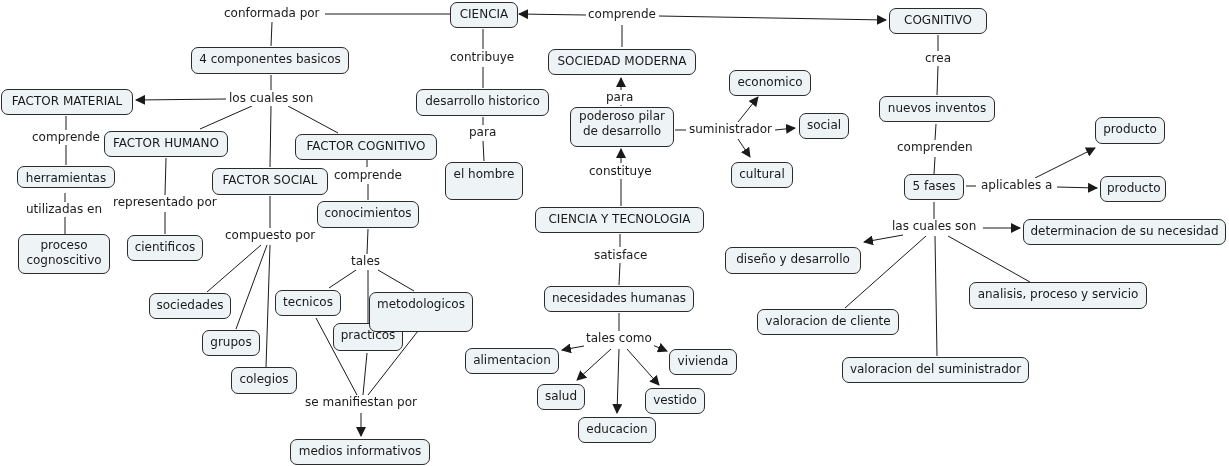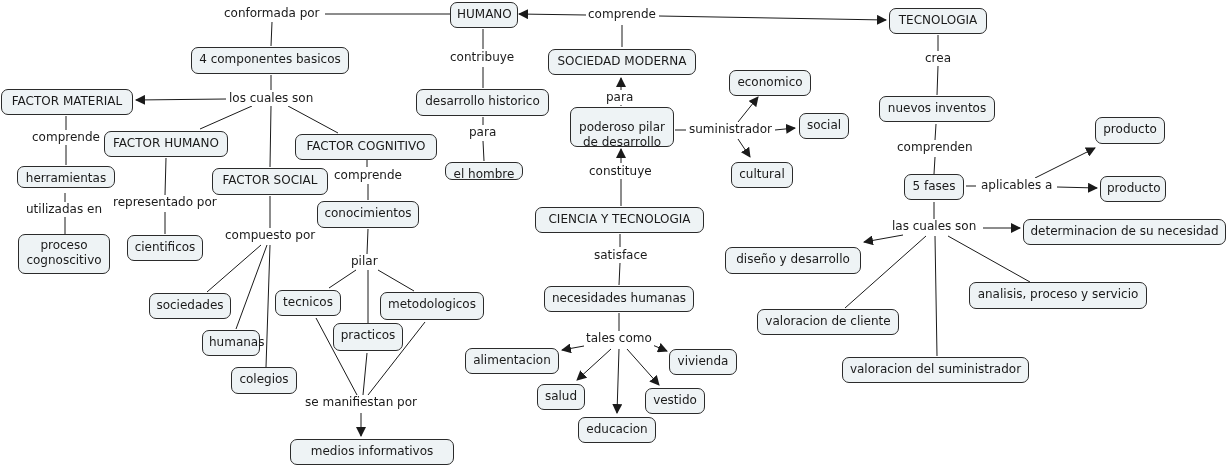--- a/index.html
+++ b/index.html
@@ -99,57 +99,57 @@
 </svg>
 
 <div class="lbl" style="left:222px;top:6px;">conformada por</div>
 <div class="lbl" style="left:586px;top:7px;">comprende</div>
 <div class="lbl" style="left:227px;top:91px;">los cuales son</div>
 <div class="lbl" style="left:30px;top:130px;">comprende</div>
 <div class="lbl" style="left:24px;top:202px;">utilizadas en</div>
 <div class="lbl" style="left:111px;top:195px;">representado por</div>
 <div class="lbl" style="left:223px;top:228px;">compuesto por</div>
 <div class="lbl" style="left:332px;top:168px;">comprende</div>
-<div class="lbl" style="left:349px;top:254px;">pilar</div>
+<div class="lbl" style="left:349px;top:254px;">tales</div>
 <div class="lbl" style="left:303px;top:395px;">se manifiestan por</div>
 <div class="lbl" style="left:448px;top:50px;">contribuye</div>
 <div class="lbl" style="left:467px;top:125px;">para</div>
 <div class="lbl" style="left:604px;top:90px;">para</div>
 <div class="lbl" style="left:687px;top:122px;">suministrador</div>
 <div class="lbl" style="left:587px;top:164px;">constituye</div>
 <div class="lbl" style="left:592px;top:248px;">satisface</div>
 <div class="lbl" style="left:584px;top:331px;">tales como</div>
 <div class="lbl" style="left:923px;top:51px;">crea</div>
 <div class="lbl" style="left:895px;top:140px;">comprenden</div>
 <div class="lbl" style="left:979px;top:178px;">aplicables a</div>
 <div class="lbl" style="left:890px;top:219px;">las cuales son</div>
 
-<div class="node" style="left:450px;top:2px;width:68px;height:26px;">HUMANO</div>
-<div class="node" style="left:889px;top:8px;width:98px;height:26px;">TECNOLOGIA</div>
+<div class="node" style="left:450px;top:2px;width:68px;height:26px;">CIENCIA</div>
+<div class="node" style="left:889px;top:8px;width:98px;height:26px;">COGNITIVO</div>
 <div class="node" style="left:191px;top:47px;width:158px;height:27px;">4 componentes basicos</div>
 <div class="node" style="left:1px;top:89px;width:132px;height:26px;">FACTOR MATERIAL</div>
 <div class="node" style="left:104px;top:131px;width:124px;height:26px;">FACTOR HUMANO</div>
 <div class="node" style="left:212px;top:168px;width:116px;height:27px;">FACTOR SOCIAL</div>
 <div class="node" style="left:295px;top:134px;width:142px;height:26px;">FACTOR COGNITIVO</div>
 <div class="node" style="left:17px;top:166px;width:98px;height:22px;">herramientas</div>
 <div class="node" style="left:18px;top:234px;width:92px;height:40px;white-space:pre-line;padding-top:3px;">proceso
 cognoscitivo</div>
 <div class="node" style="left:127px;top:235px;width:76px;height:26px;">cientificos</div>
 <div class="node" style="left:149px;top:293px;width:82px;height:26px;">sociedades</div>
-<div class="node" style="left:202px;top:330px;width:58px;height:26px;">humanas</div>
+<div class="node" style="left:202px;top:330px;width:58px;height:26px;">grupos</div>
 <div class="node" style="left:231px;top:367px;width:66px;height:27px;">colegios</div>
 <div class="node" style="left:317px;top:201px;width:102px;height:27px;">conocimientos</div>
 <div class="node" style="left:275px;top:290px;width:66px;height:26px;">tecnicos</div>
 <div class="node" style="left:333px;top:323px;width:70px;height:28px;">practicos</div>
-<div class="node" style="left:380px;top:292px;width:104px;height:28px;text-align:center;">metodologicos</div>
-<div class="node" style="left:290px;top:439px;width:164px;height:26px;">medios informativos</div>
+<div class="node" style="left:369px;top:292px;width:104px;height:40px;text-align:center;">metodologicos</div>
+<div class="node" style="left:290px;top:439px;width:140px;height:26px;">medios informativos</div>
 <div class="node" style="left:416px;top:89px;width:133px;height:27px;">desarrollo historico</div>
-<div class="node" style="left:445px;top:162px;width:78px;height:18px;">el hombre</div>
+<div class="node" style="left:445px;top:162px;width:78px;height:38px;">el hombre</div>
 <div class="node" style="left:548px;top:49px;width:148px;height:26px;">SOCIEDAD MODERNA</div>
-<div class="node" style="left:570px;top:107px;width:104px;height:40px;white-space:pre-line;padding-top:12px;">poderoso pilar
+<div class="node" style="left:570px;top:107px;width:104px;height:40px;white-space:pre-line;padding-top:1px;">poderoso pilar
 de desarrollo</div>
 <div class="node" style="left:729px;top:70px;width:82px;height:26px;">economico</div>
 <div class="node" style="left:799px;top:113px;width:50px;height:26px;">social</div>
 <div class="node" style="left:731px;top:162px;width:62px;height:26px;">cultural</div>
 <div class="node" style="left:535px;top:207px;width:169px;height:26px;">CIENCIA Y TECNOLOGIA</div>
 <div class="node" style="left:544px;top:286px;width:150px;height:26px;">necesidades humanas</div>
 <div class="node" style="left:465px;top:348px;width:94px;height:26px;">alimentacion</div>
 <div class="node" style="left:537px;top:384px;width:48px;height:26px;">salud</div>
 <div class="node" style="left:578px;top:417px;width:78px;height:26px;">educacion</div>
 <div class="node" style="left:645px;top:388px;width:60px;height:26px;">vestido</div>

